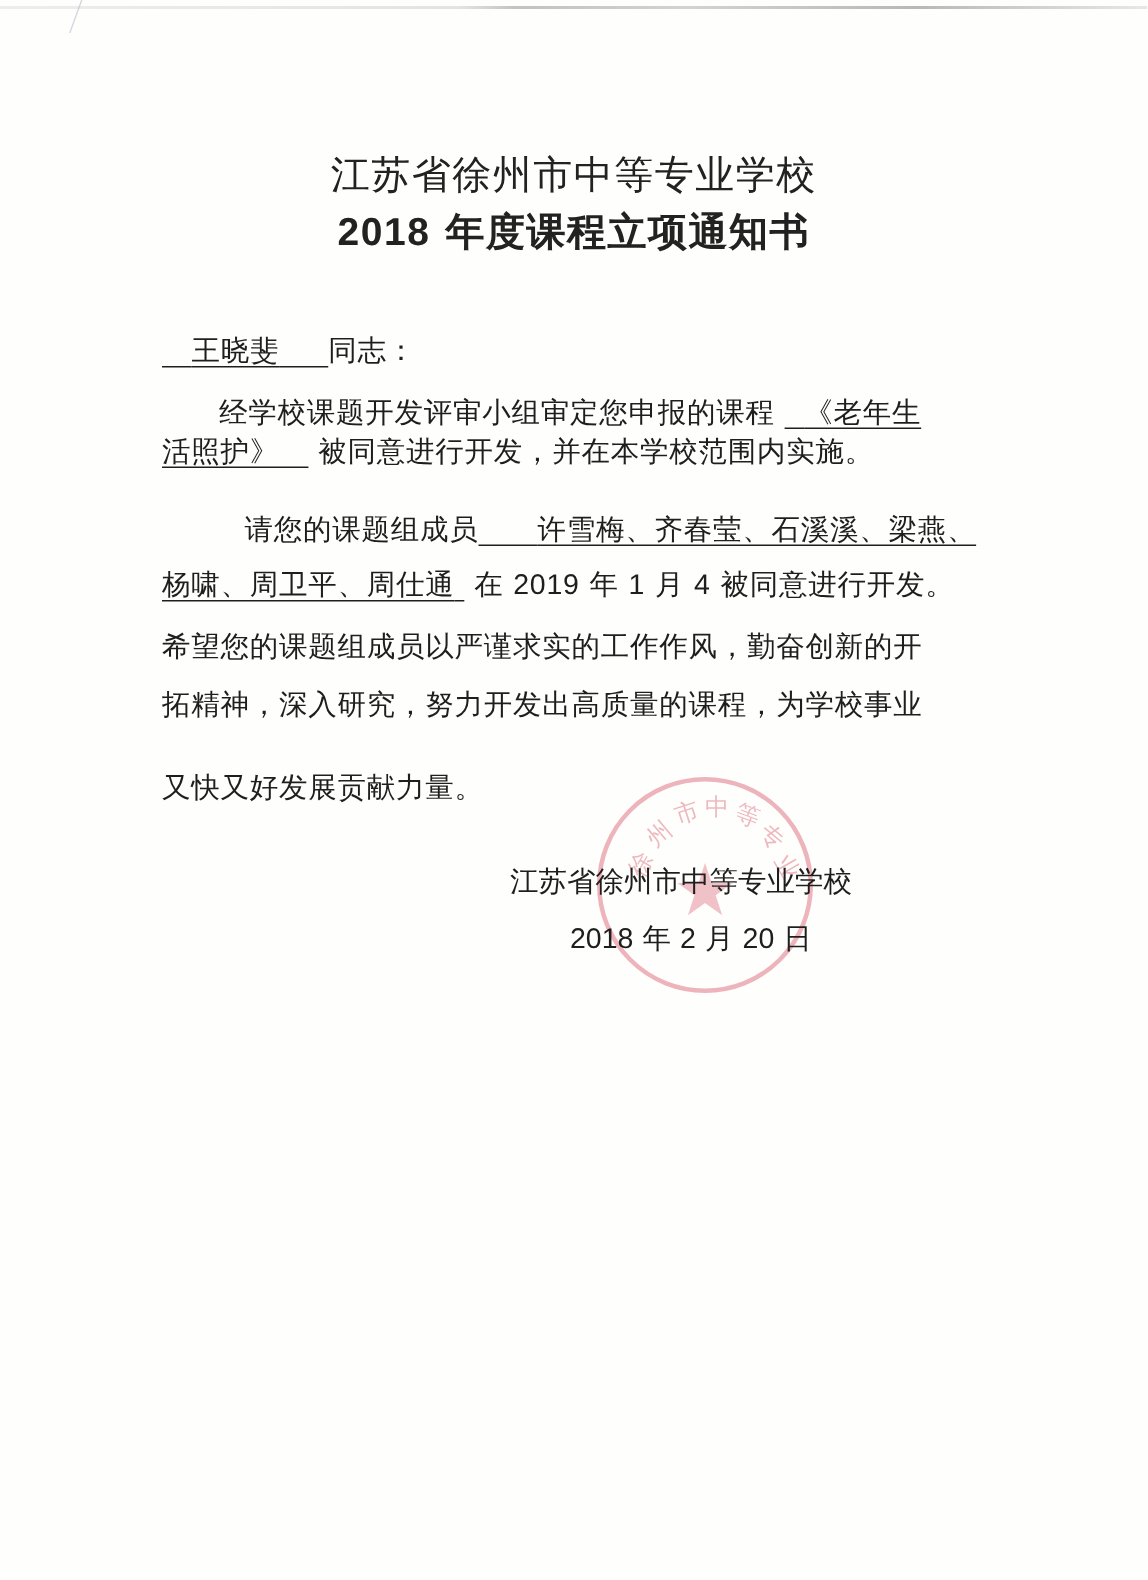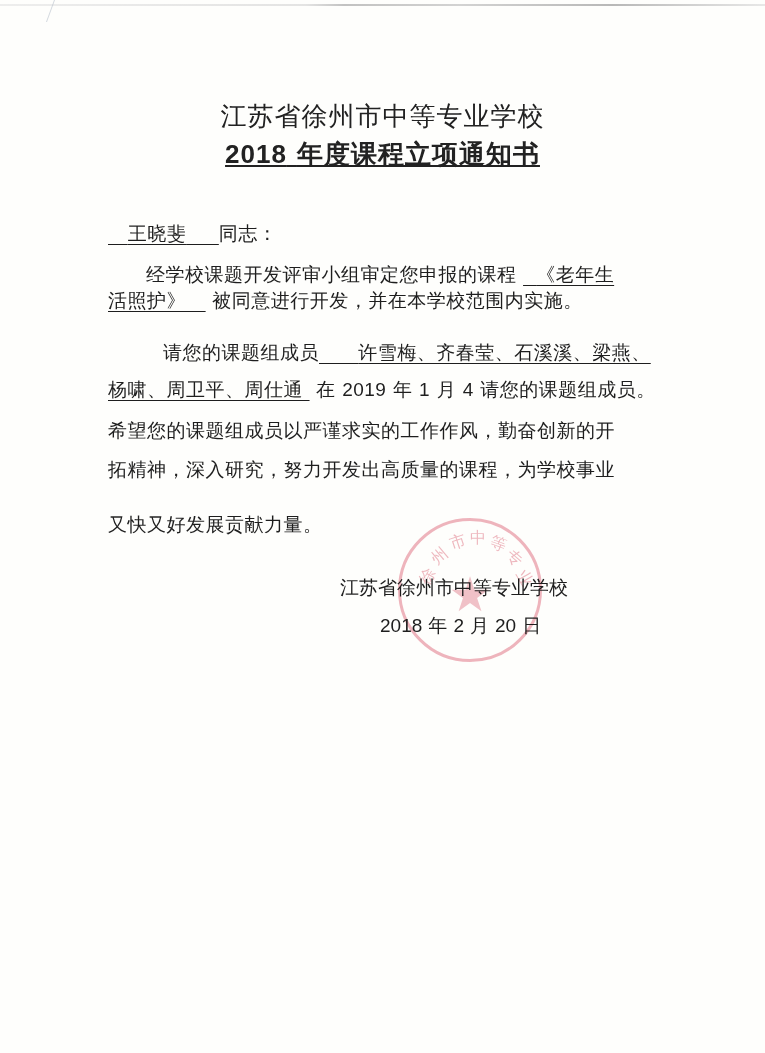--- a/index.html
+++ b/index.html
@@ -16,21 +16,21 @@
   }
   .fold {
     position:absolute; left:50px; top:0; width:14px; height:22px;
     border-left:1px solid #b8c0cc; transform:skewX(-20deg); opacity:.6;
   }
   .title {
     position:absolute; left:0; width:765px; text-align:center;
     font-size:26px; color:#222; letter-spacing:1px;
   }
   .t1 { top:99px; }
-  .t2 { top:137px; font-weight:bold;text-decoration:underline; }
+  .t2 { top:137px; font-weight:bold; }
   .t2 .y { font-family:"Liberation Sans",sans-serif; font-weight:bold; }
   .line {
     position:absolute; font-size:19px; white-space:nowrap; letter-spacing:0.5px;
     color:#1e1e1e;
   }
   .u { text-decoration:underline; text-underline-offset:4px; text-decoration-thickness:1px; }
   .num { font-family:"Liberation Sans",sans-serif; }
   .stamp {
     position:absolute; left:398px; top:518px; width:144px; height:144px;
     border-radius:50%; border:3px solid rgba(220,90,110,0.45);
@@ -73,21 +73,21 @@
 <div class="line" style="left:163px; top:340px;">
   <span>请您的课题组成员</span><span class="u">&nbsp;&nbsp;&nbsp;&nbsp;&nbsp;&nbsp;<span>许雪梅、齐春莹、石溪溪、梁燕、</span></span>
 </div>
 <div class="line" style="left:108px; top:377px;">
   <span class="u"><span>杨啸、周卫平、周仕通</span>&nbsp;</span>&nbsp;<span>在</span>
   <span class="num">2019</span>
   <span>年</span>
   <span class="num">1</span>
   <span>月</span>
   <span class="num">4</span>
-  <span>请您的课题组成员。</span>
+  <span>被同意进行开发。</span>
 </div>
 <div class="line" style="left:108px; top:418px;">希望您的课题组成员以严谨求实的工作作风，勤奋创新的开</div>
 <div class="line" style="left:108px; top:457px;text-align:right;">拓精神，深入研究，努力开发出高质量的课程，为学校事业</div>
 <div class="line" style="left:108px; top:512px;">又快又好发展贡献力量。</div>
 
 <div class="stamp"></div>
 <div class="stamp-star">★</div>
 <div class="stamp-text">
   <span style="left:22px; top:48px; transform:rotate(-60deg);">徐</span>
   <span style="left:34px; top:28px; transform:rotate(-40deg);">州</span>

